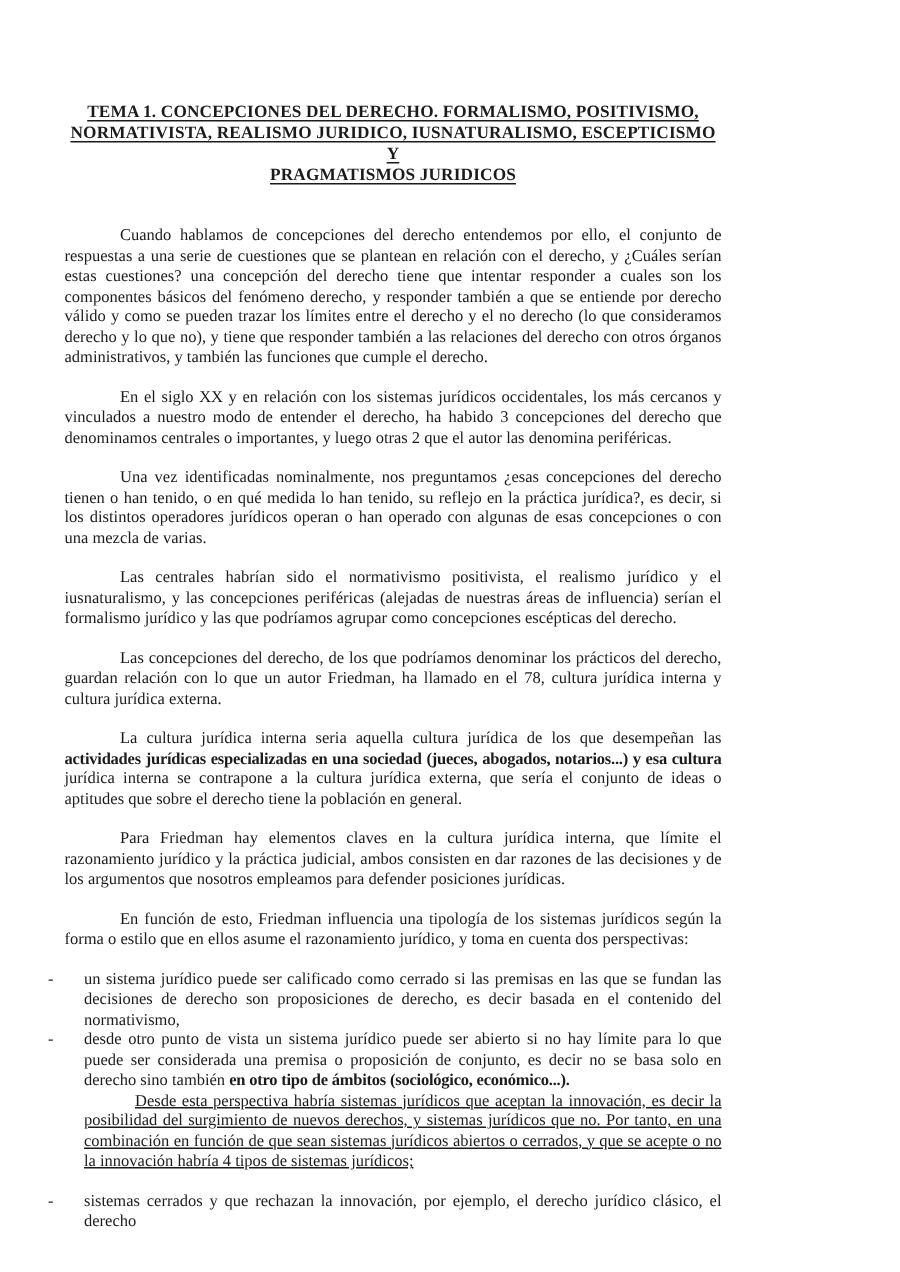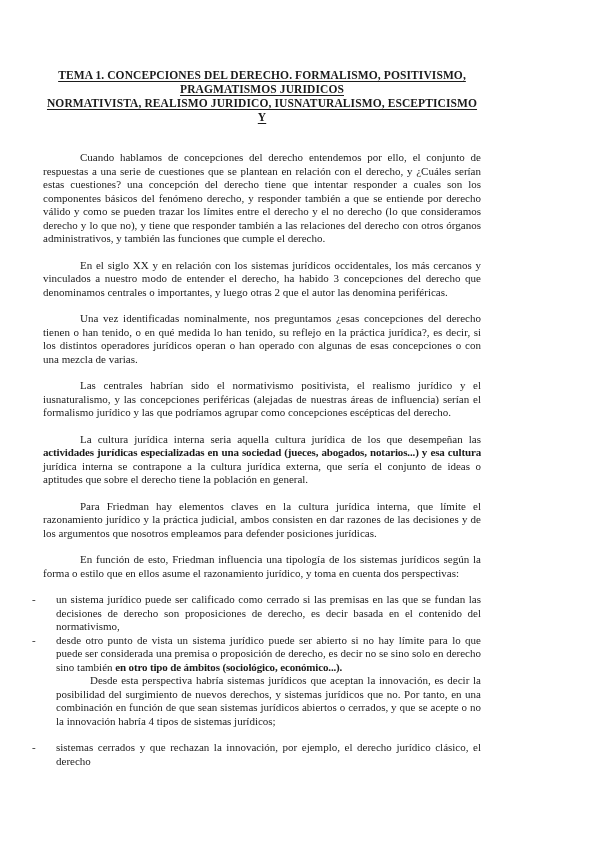--- a/index.html
+++ b/index.html
@@ -55,63 +55,65 @@
   .dash {
     position: absolute;
     left: -11px;
     top: 0;
     text-indent: 0;
   }
   .para.inset {
     margin-left: 13px;
     text-indent: 34px;
     margin-bottom: 0;
+    text-decoration: underline;
   }
   .list-item.spaced {
     margin-top: 13px;
   }
   .scanbold {
     font-weight: bold;
     letter-spacing: -0.15px;
   }
 </style>
 </head>
 <body>
 
 <div class="page">
 
   <h1 class="title">
     <span class="title-line">TEMA 1. CONCEPCIONES DEL DERECHO. FORMALISMO, POSITIVISMO,</span>
+    <span class="title-line">NORMATIVISTA, REALISMO JURIDICO, IUSNATURALISMO, ESCEPTICISMO Y</span>
     <span class="title-line">PRAGMATISMOS JURIDICOS</span>
-    <span class="title-line">NORMATIVISTA, REALISMO JURIDICO, IUSNATURALISMO, ESCEPTICISMO Y</span>
   </h1>
 
   <p class="para">Cuando hablamos de concepciones del derecho entendemos por ello, el conjunto de respuestas a una serie de cuestiones que se plantean en relación con el derecho, y ¿Cuáles serían estas cuestiones? una concepción del derecho tiene que intentar responder a cuales son los componentes básicos del fenómeno derecho, y responder también a que se entiende por derecho válido y como se pueden trazar los límites entre el derecho y el no derecho (lo que consideramos derecho y lo que no), y tiene que responder también a las relaciones del derecho con otros órganos administrativos, y también las funciones que cumple el derecho.</p>
 
   <p class="para">En el siglo XX y en relación con los sistemas jurídicos occidentales, los más cercanos y vinculados a nuestro modo de entender el derecho, ha habido 3 concepciones del derecho que denominamos centrales o importantes, y luego otras 2 que el autor las denomina periféricas.</p>
 
   <p class="para">Una vez identificadas nominalmente, nos preguntamos ¿esas concepciones del derecho tienen o han tenido, o en qué medida lo han tenido, su reflejo en la práctica jurídica?, es decir, si los distintos operadores jurídicos operan o han operado con algunas de esas concepciones o con una mezcla de varias.</p>
 
   <p class="para">Las centrales habrían sido el normativismo positivista, el realismo jurídico y el iusnaturalismo, y las concepciones periféricas (alejadas de nuestras áreas de influencia) serían el formalismo jurídico y las que podríamos agrupar como concepciones escépticas del derecho.</p>
 
+  <p class="para">Las concepciones del derecho, de los que podríamos denominar los prácticos del derecho, guardan relación con lo que un autor Friedman, ha llamado en el 78, cultura jurídica interna y cultura jurídica externa.</p>
 
   <p class="para"><span>La cultura jurídica interna seria aquella cultura jurídica de los que desempeñan las </span><span class="scanbold">actividades jurídicas especializadas en una sociedad (jueces, abogados, notarios...) y esa cultura </span><span>jurídica interna se contrapone a la cultura jurídica externa, que sería el conjunto de ideas o aptitudes que sobre el derecho tiene la población en general.</span></p>
 
   <p class="para">Para Friedman hay elementos claves en la cultura jurídica interna, que límite el razonamiento jurídico y la práctica judicial, ambos consisten en dar razones de las decisiones y de los argumentos que nosotros empleamos para defender posiciones jurídicas.</p>
 
   <p class="para">En función de esto, Friedman influencia una tipología de los sistemas jurídicos según la forma o estilo que en ellos asume el razonamiento jurídico, y toma en cuenta dos perspectivas:</p>
 
   <div class="list-item">
     <span class="dash">-</span>
     <span class="li-text">un sistema jurídico puede ser calificado como cerrado si las premisas en las que se fundan las decisiones de derecho son proposiciones de derecho, es decir basada en el contenido del normativismo,</span>
   </div>
 
   <div class="list-item">
     <span class="dash">-</span>
-    <span class="li-text"><span>desde otro punto de vista un sistema jurídico puede ser abierto si no hay límite para lo que puede ser considerada una premisa o proposición de derecho, es decir no se sino solo en derecho sino también </span><span class="scanbold">en otro tipo de ámbitos (sociológico, económico...).</span></span>
+    <span class="li-text"><span>desde otro punto de vista un sistema jurídico puede ser abierto si no hay límite para lo que puede ser considerada una premisa o proposición de conjunto, es decir no se basa solo en derecho sino también </span><span class="scanbold">en otro tipo de ámbitos (sociológico, económico...).</span></span>
   </div>
 
   <p class="para inset">Desde esta perspectiva habría sistemas jurídicos que aceptan la innovación, es decir la posibilidad del surgimiento de nuevos derechos, y sistemas jurídicos que no. Por tanto, en una combinación en función de que sean sistemas jurídicos abiertos o cerrados, y que se acepte o no la innovación habría 4 tipos de sistemas jurídicos;</p>
 
   <div class="list-item spaced">
     <span class="dash">-</span>
     <span class="li-text">sistemas cerrados y que rechazan la innovación, por ejemplo, el derecho jurídico clásico, el derecho</span>
   </div>
 
 </div>

